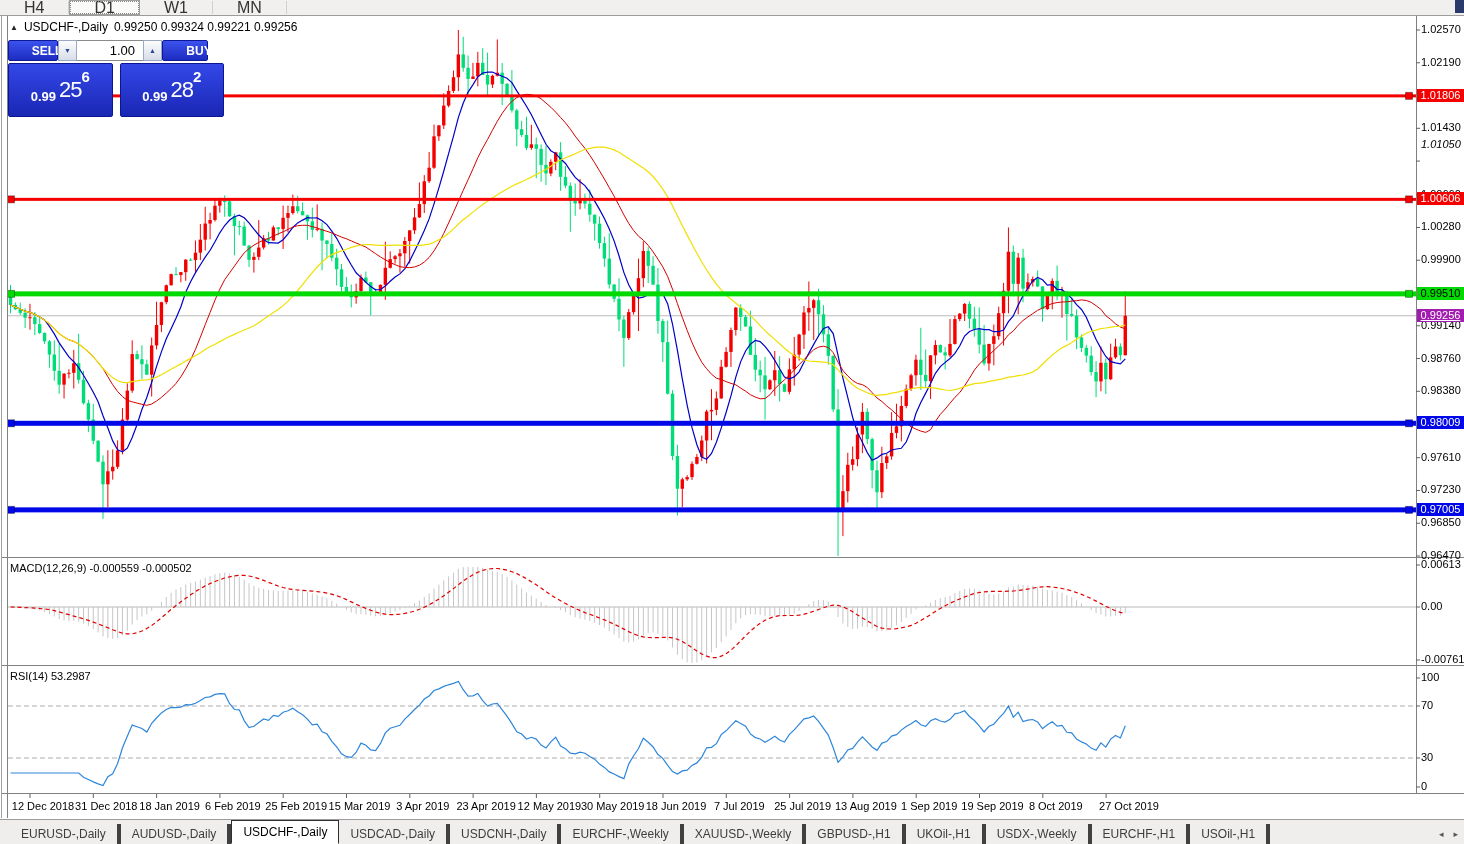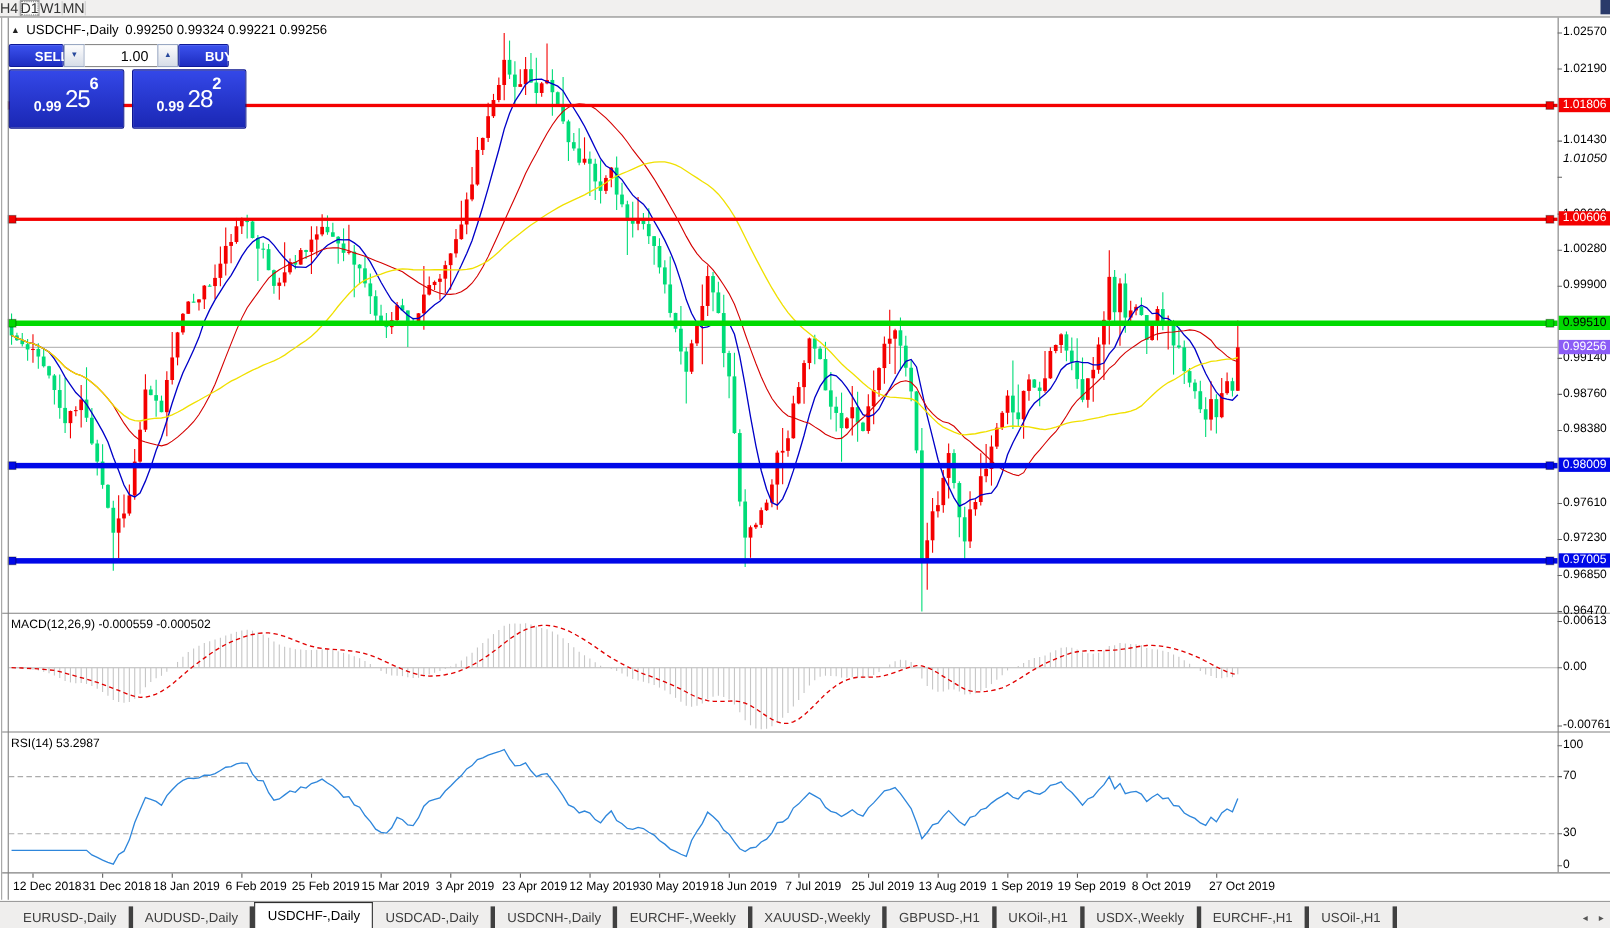--- a/index.html
+++ b/index.html
@@ -1,20 +1,20 @@
 <!DOCTYPE html>
 <html><head>
 <meta charset="utf-8">
 <style>
   html,body{margin:0;padding:0;background:#fff;font-family:"Liberation Sans",sans-serif;}
   #app{position:relative;width:1464px;height:844px;overflow:hidden;background:#fff;}
 
   
   #topbar{position:absolute;left:0;top:0;width:1464px;height:15px;background:#f1f0ef;border-bottom:1px solid #9c9c9c;display:flex;align-items:center;}
-  .tf-btn{height:13px;padding:0 0;font-size:13px;color:#333;display:flex;align-items:center;border-right:1px solid #cfcfcf;cursor:default;}
+  .tf-btn{height:13px;padding:0 24px;font-size:16px;color:#333;display:flex;align-items:center;border-right:1px solid #cfcfcf;cursor:default;}
   .tf-btn.active{background:#fbfbfa;border:1px solid #a0a0a0;outline:1px dotted #888;outline-offset:-2px;}
   #corner-block{position:absolute;right:0;top:0;width:9px;height:13px;background:#2a3a6a;}
 
   
   #chart-window{position:absolute;left:0;top:16px;width:1464px;height:803px;background:#fff;}
   #chart-svg{position:absolute;left:0;top:-16px;width:1464px;height:844px;}
 
   #chart-title{position:absolute;left:10px;top:4px;font-size:12px;color:#000;display:flex;align-items:center;gap:6px;}
   #chart-title .tri{font-size:8px;color:#222;}
 
@@ -888,21 +888,21 @@
         <div class="axis-lbl" style="left: 1421px; top: 467.468px;">0.97230</div>
         <div class="axis-lbl" style="left: 1421px; top: 500.236px;">0.96850</div>
         <div class="axis-lbl" style="left: 1421px; top: 533.003px;">0.96470</div>
       </div>
     <div id="line-labels">
         <div class="line-lbl" style="top: 72.8797px; background: rgb(244, 0, 0); color: rgb(255, 255, 255);">1.01806</div>
         <div class="line-lbl" style="top: 176.356px; background: rgb(244, 0, 0); color: rgb(255, 255, 255);">1.00606</div>
         <div class="line-lbl" style="top: 270.864px; background: rgb(0, 218, 0); color: rgb(0, 0, 0);">0.99510</div>
         <div class="line-lbl" style="top: 400.295px; background: rgb(0, 8, 232); color: rgb(255, 255, 255);">0.98009</div>
         <div class="line-lbl" style="top: 486.87px; background: rgb(0, 8, 232); color: rgb(255, 255, 255);">0.97005</div>
-        <div class="line-lbl" style="top: 292.766px; background: #8b5cf6; color: rgb(255, 255, 255);">0.99256</div>
+        <div class="line-lbl" style="top: 292.766px; background: #a21caf; color: rgb(255, 255, 255); text-decoration: underline;">0.99256</div>
       </div>
 
     <div class="ind-lbl" style="top:546px;">MACD(12,26,9) -0.000559 -0.000502</div>
     <div class="ind-lbl" style="top:654px;">RSI(14) 53.2987</div>
     <div id="macd-axis">
         <div class="axis-lbl" style="left: 1421px; top: 542px;">0.00613</div>
         <div class="axis-lbl" style="left: 1421px; top: 584px;">0.00</div>
         <div class="axis-lbl" style="left: 1421px; top: 637px;">-0.007612</div>
       </div>
     <div id="rsi-axis">

